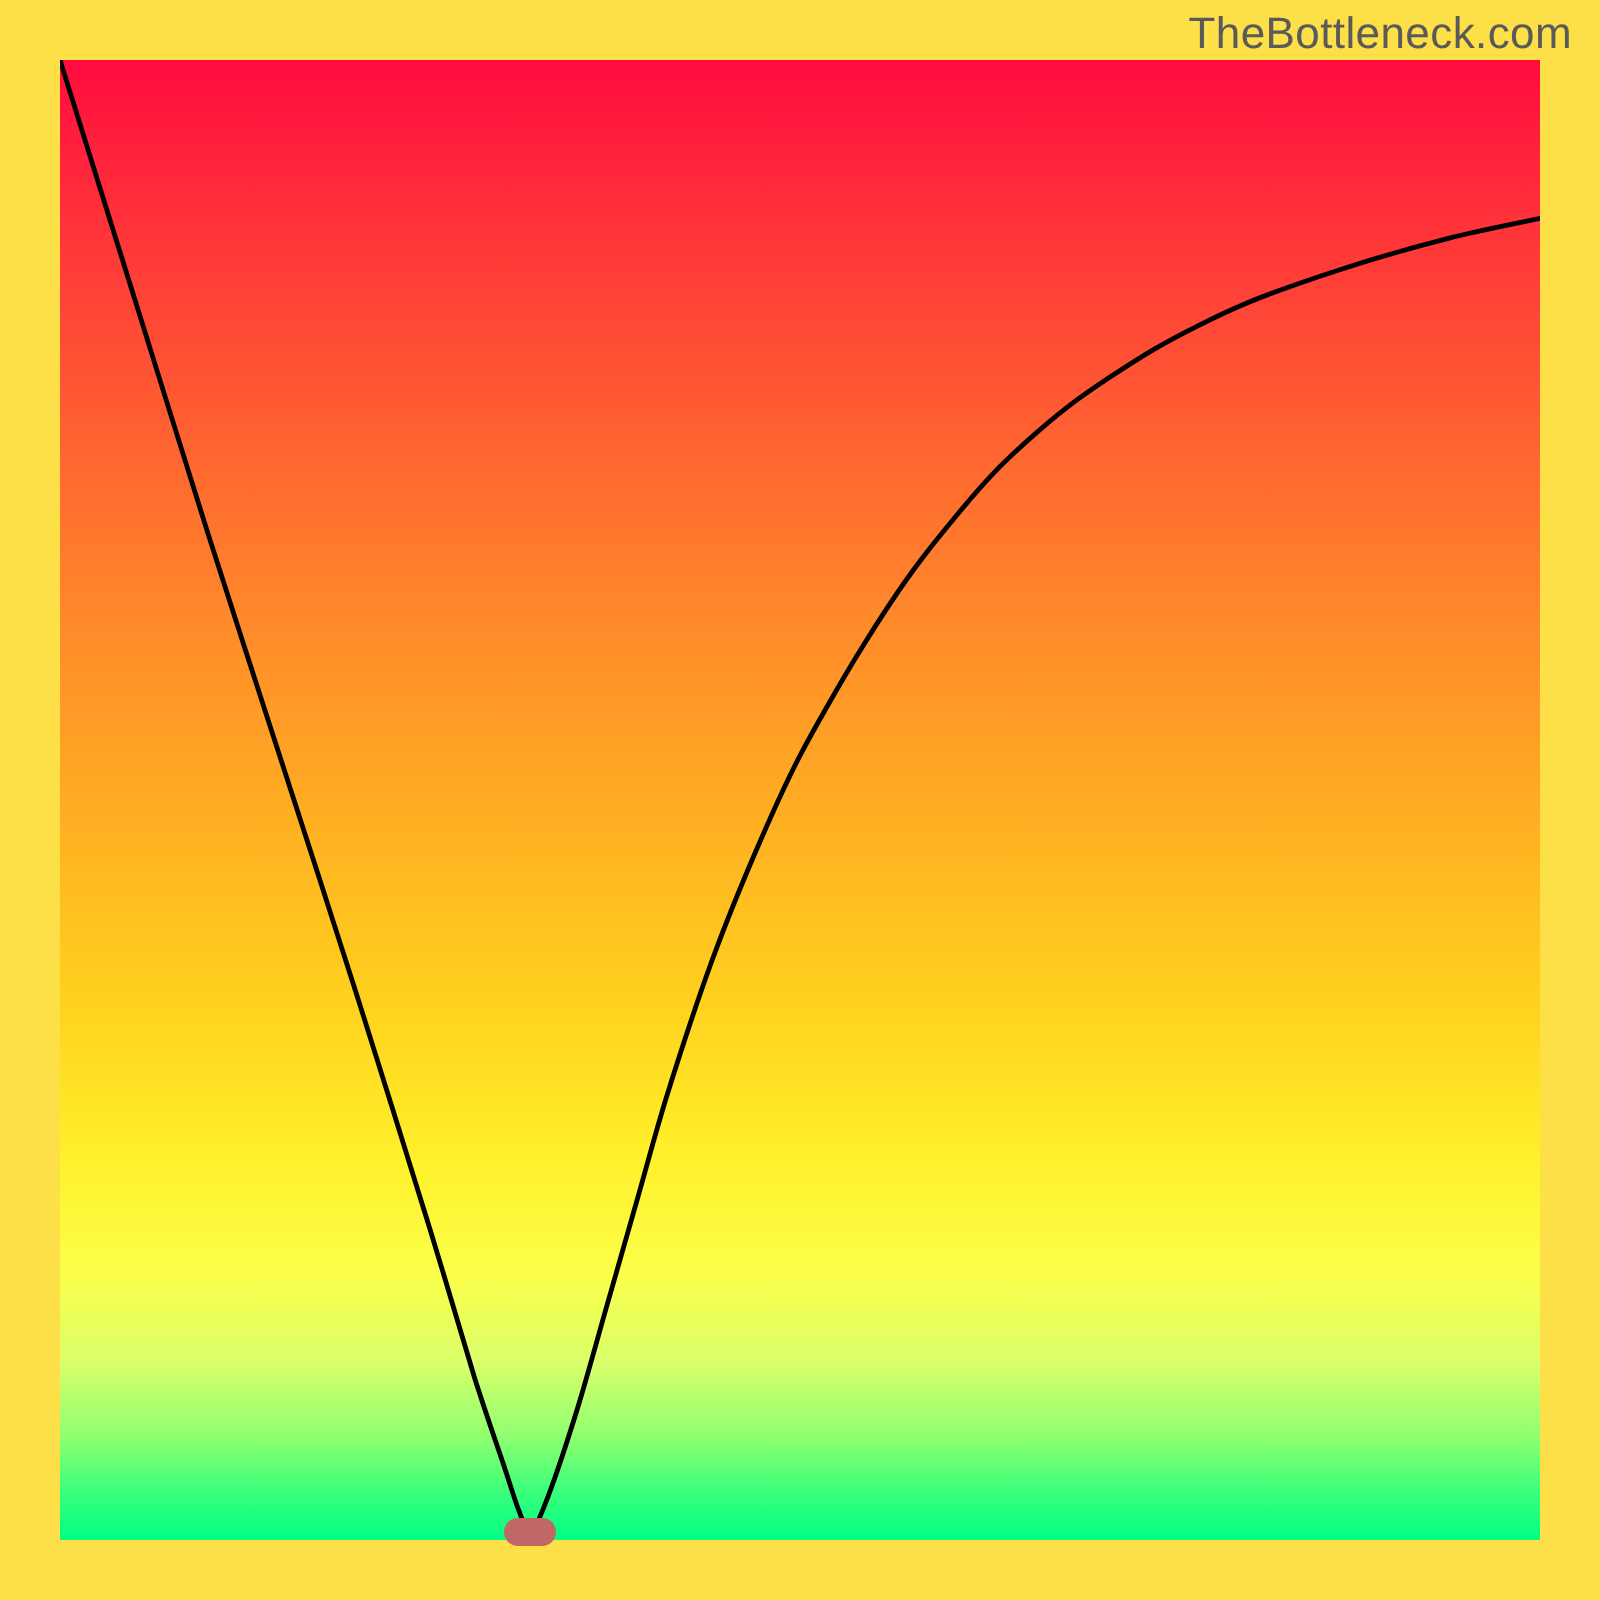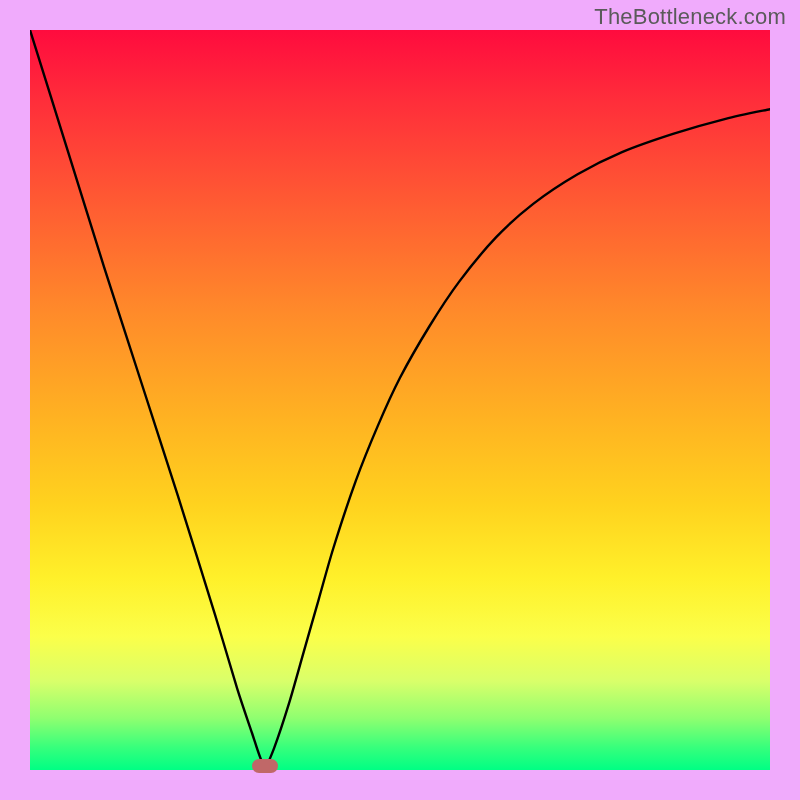--- a/index.html
+++ b/index.html
@@ -1,20 +1,20 @@
 <!DOCTYPE html>
 <html><head>
 <meta charset="utf-8">
 <style>
   * { margin: 0; padding: 0; box-sizing: border-box; }
   html, body { width: 800px; height: 800px; overflow: hidden; }
   .outer {
     width: 800px;
     height: 800px;
-    background: #f0abfc;
+    background: #fde047;
     position: relative;
   }
   .watermark {
     position: absolute;
     top: 4px;
     right: 14px;
     font-family: Arial, sans-serif;
     font-size: 22px;
     color: #5a5a5a;
     font-weight: 500;

